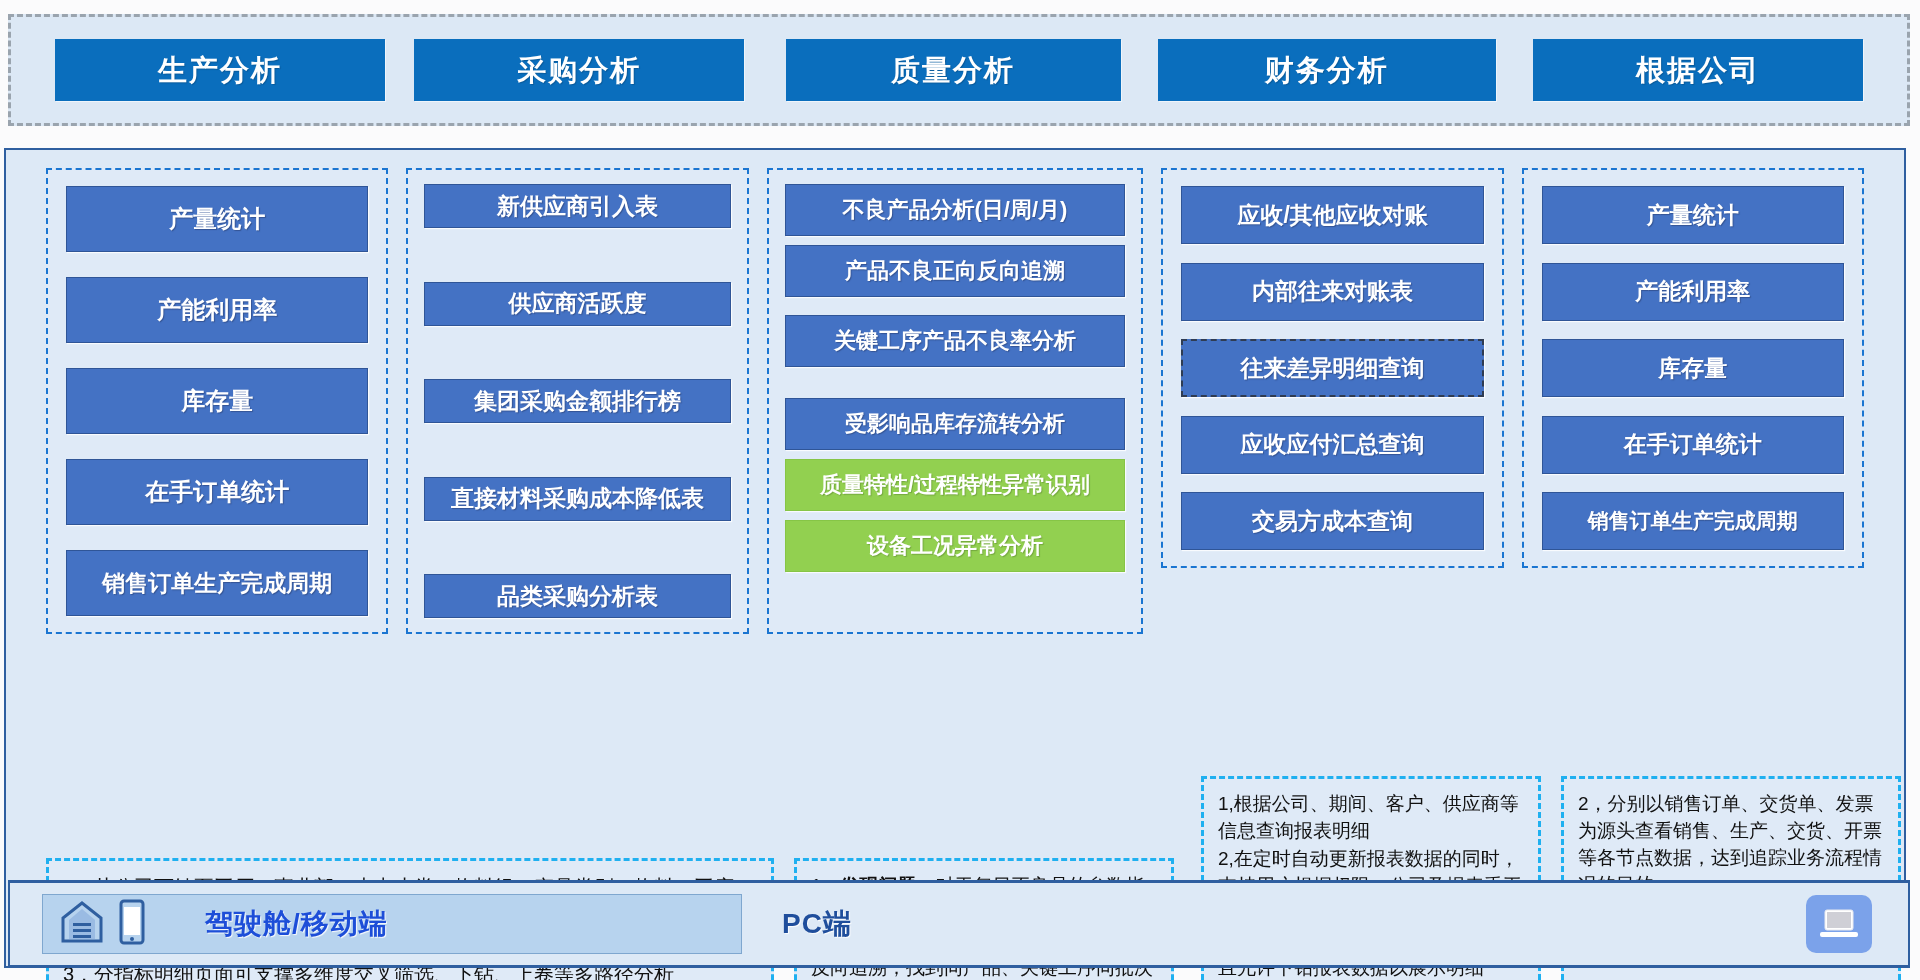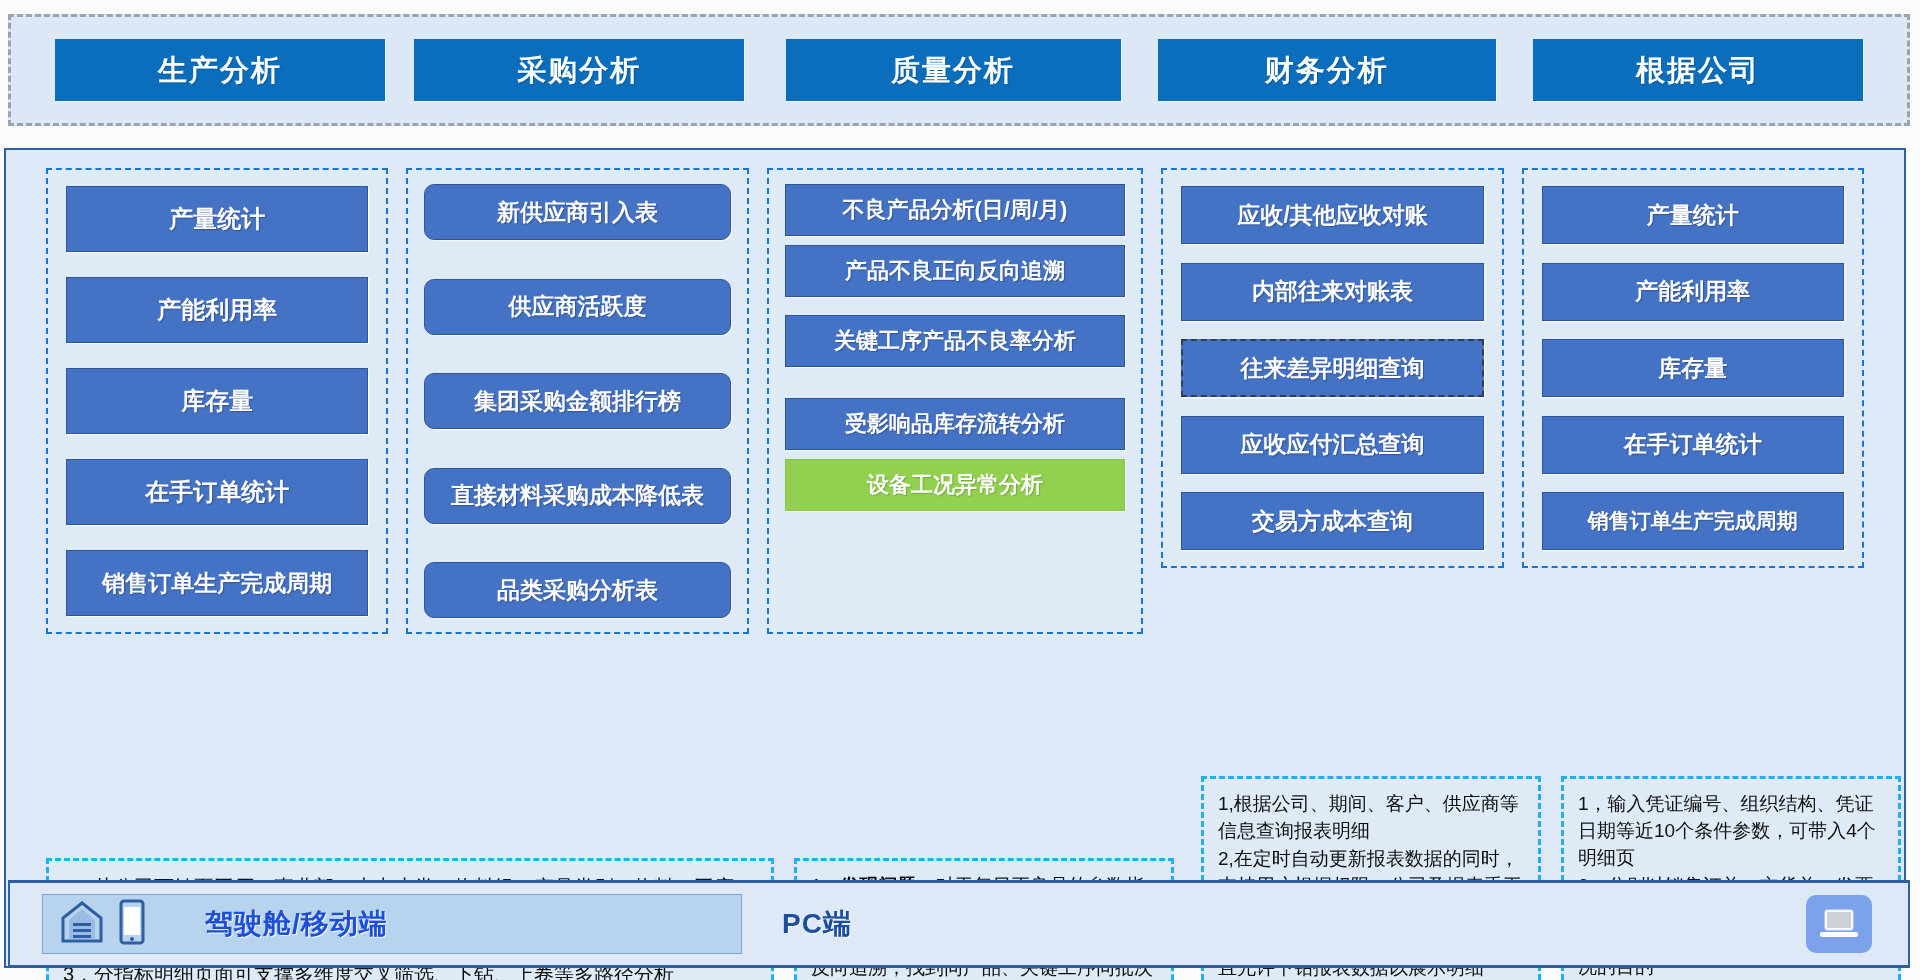--- a/index.html
+++ b/index.html
@@ -111,21 +111,21 @@
     text-shadow: 1px 1px 1px rgba(40,60,110,0.55);
     display: flex;
     align-items: center;
     justify-content: center;
     cursor: pointer;
     user-select: none;
     box-sizing: border-box;
   }
   .g1 .item-btn { height: 66px; font-size: 24px; }
   .g1 .item-btn:last-child { font-size: 23px; }
-  .g2 .item-btn { height: 56px; font-size: 23px; border-radius: 10px; }
+  .g2 .item-btn { height: 44px; font-size: 23px; }
   .g3 .item-btn { height: 52px; font-size: 22px; margin-bottom: 9px; }
   .g4 .item-btn { height: 58px; font-size: 23px; }
   .g5 .item-btn { height: 58px; font-size: 23px; }
   .g5 .item-btn:last-child { font-size: 21px; }
 
   .item-btn.green {
     background: #92d050;
     border: 1px solid #86c546;
     text-shadow: 1px 1px 1px rgba(80,120,40,0.45);
   }
@@ -278,20 +278,21 @@
     </div>
 
     <div class="col col-3">
       <div class="card-group g3">
         <div class="item-btn">不良产品分析(日/周/月)</div>
         <div class="item-btn">产品不良正向反向追溯</div>
         <div class="spacer-sm"></div>
         <div class="item-btn">关键工序产品不良率分析</div>
         <div class="spacer-md"></div>
         <div class="item-btn">受影响品库存流转分析</div>
+        <div class="item-btn green">质量特性/过程特性异常识别</div>
         <div class="item-btn green">设备工况异常分析</div>
       </div>
     </div>
 
     <div class="col col-4">
       <div class="card-group g4">
         <div class="item-btn">应收/其他应收对账</div>
         <div class="item-btn">内部往来对账表</div>
         <div class="item-btn dashed-border">往来差异明细查询</div>
         <div class="item-btn">应收应付汇总查询</div>
@@ -324,21 +325,20 @@
 
   </div>
 
   <div class="desc-box desc-f">
     <p>1,根据公司、期间、客户、供应商等信息查询报表明细</p>
     <p>2,在定时自动更新报表数据的同时，支持用户根据权限，公司及报表手工触发数据更新</p>
     <p>3，支持同一报表的不同视角查询，且允许下钻报表数据以展示明细</p>
   </div>
 
   <div class="desc-box desc-s">
-    <p>1，输入凭证编号、组织结构、凭证日期等近10个条件参数，可带入4个明细页</p>
     <p>2，分别以销售订单、交货单、发票为源头查看销售、生产、交货、开票等各节点数据，达到追踪业务流程情况的目的</p>
   </div>
 
 </div>
 
 <div class="bottom-bar">
 
   <div class="bottom-left">
     <div class="icon-wrap">
       <span>

